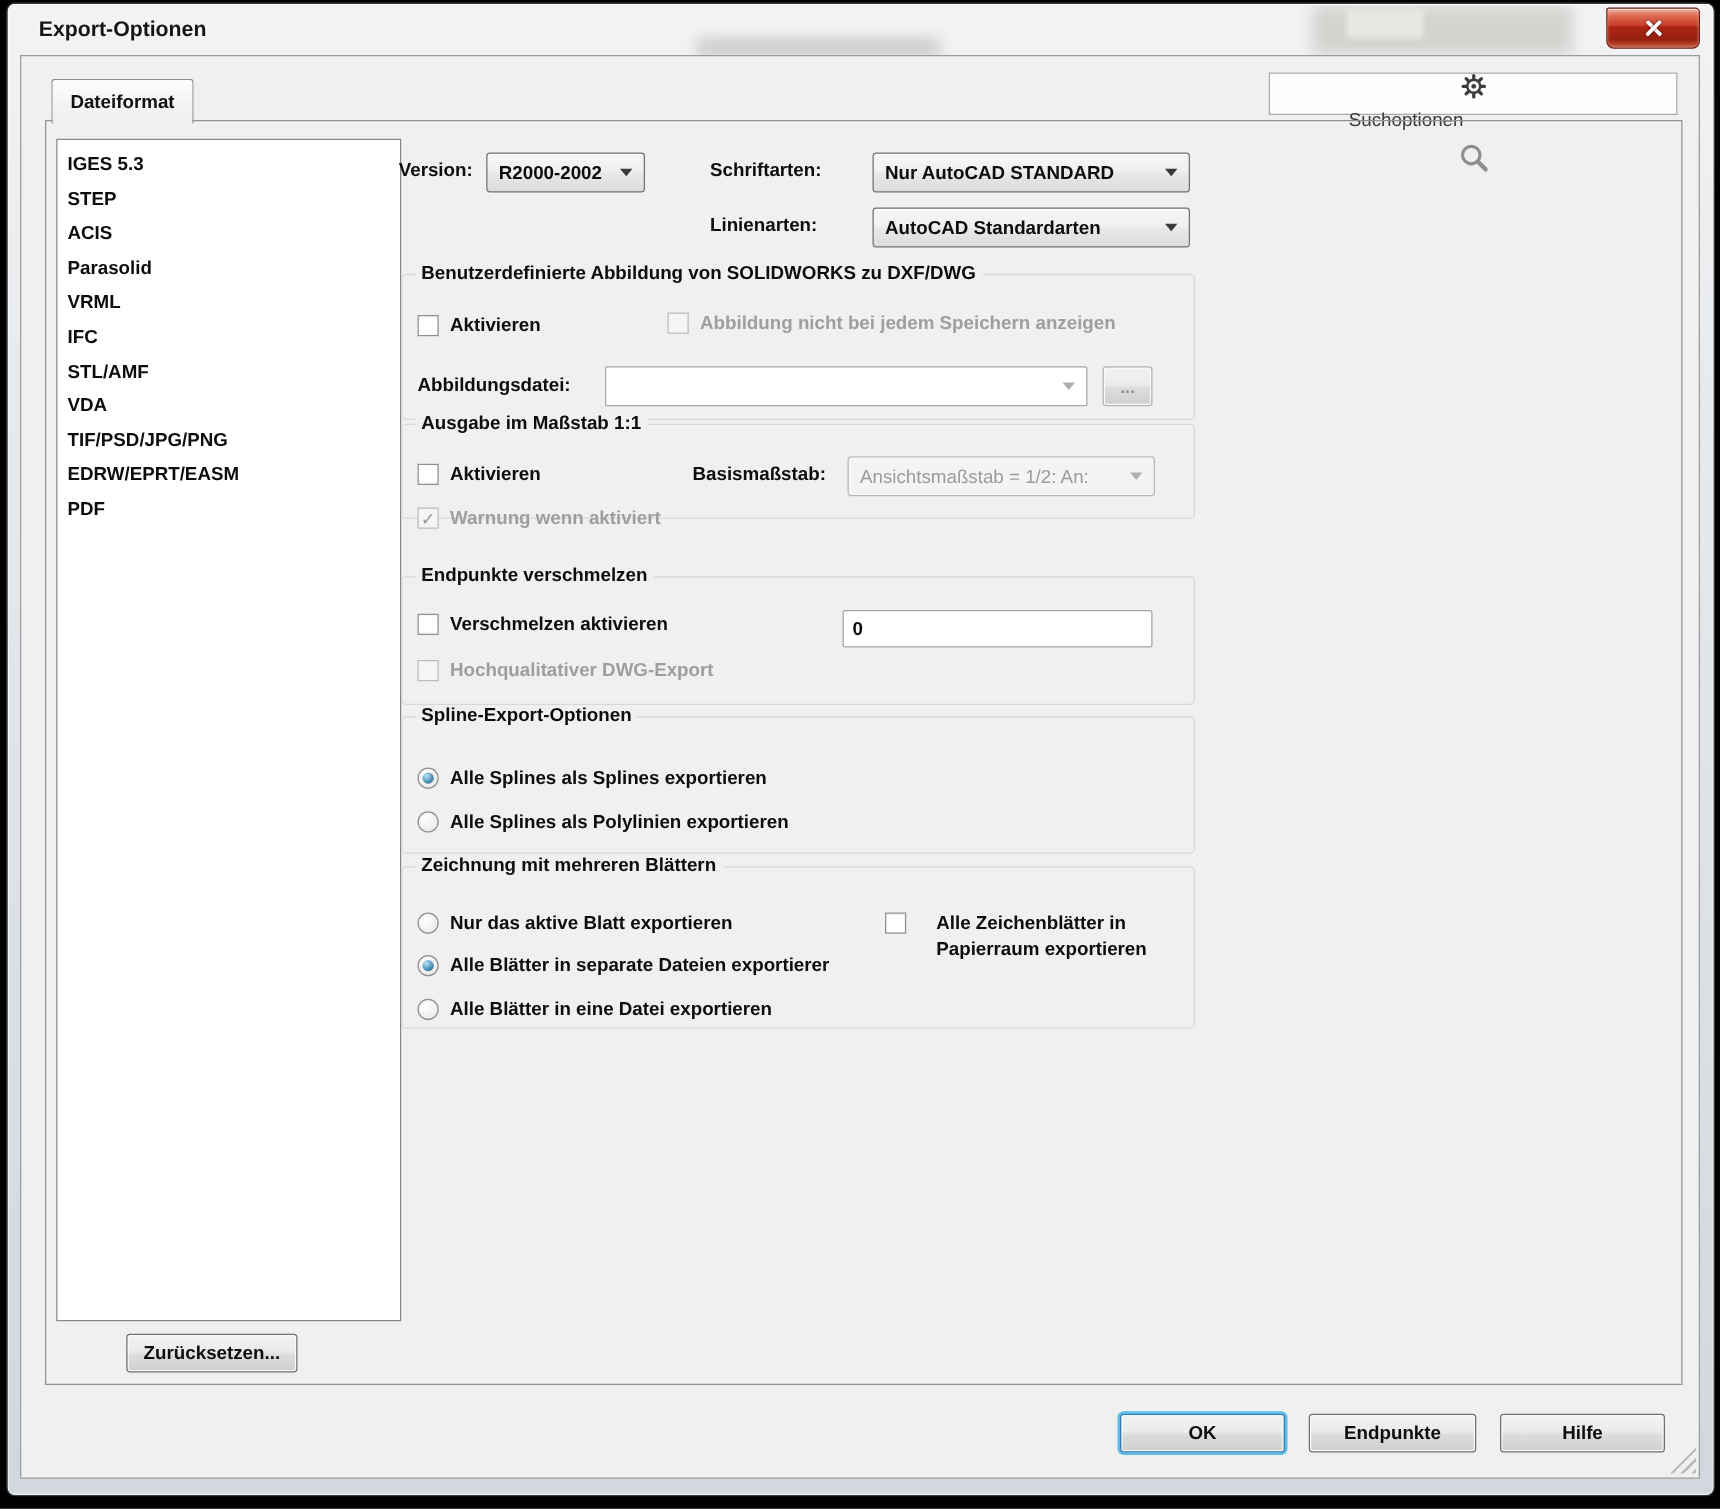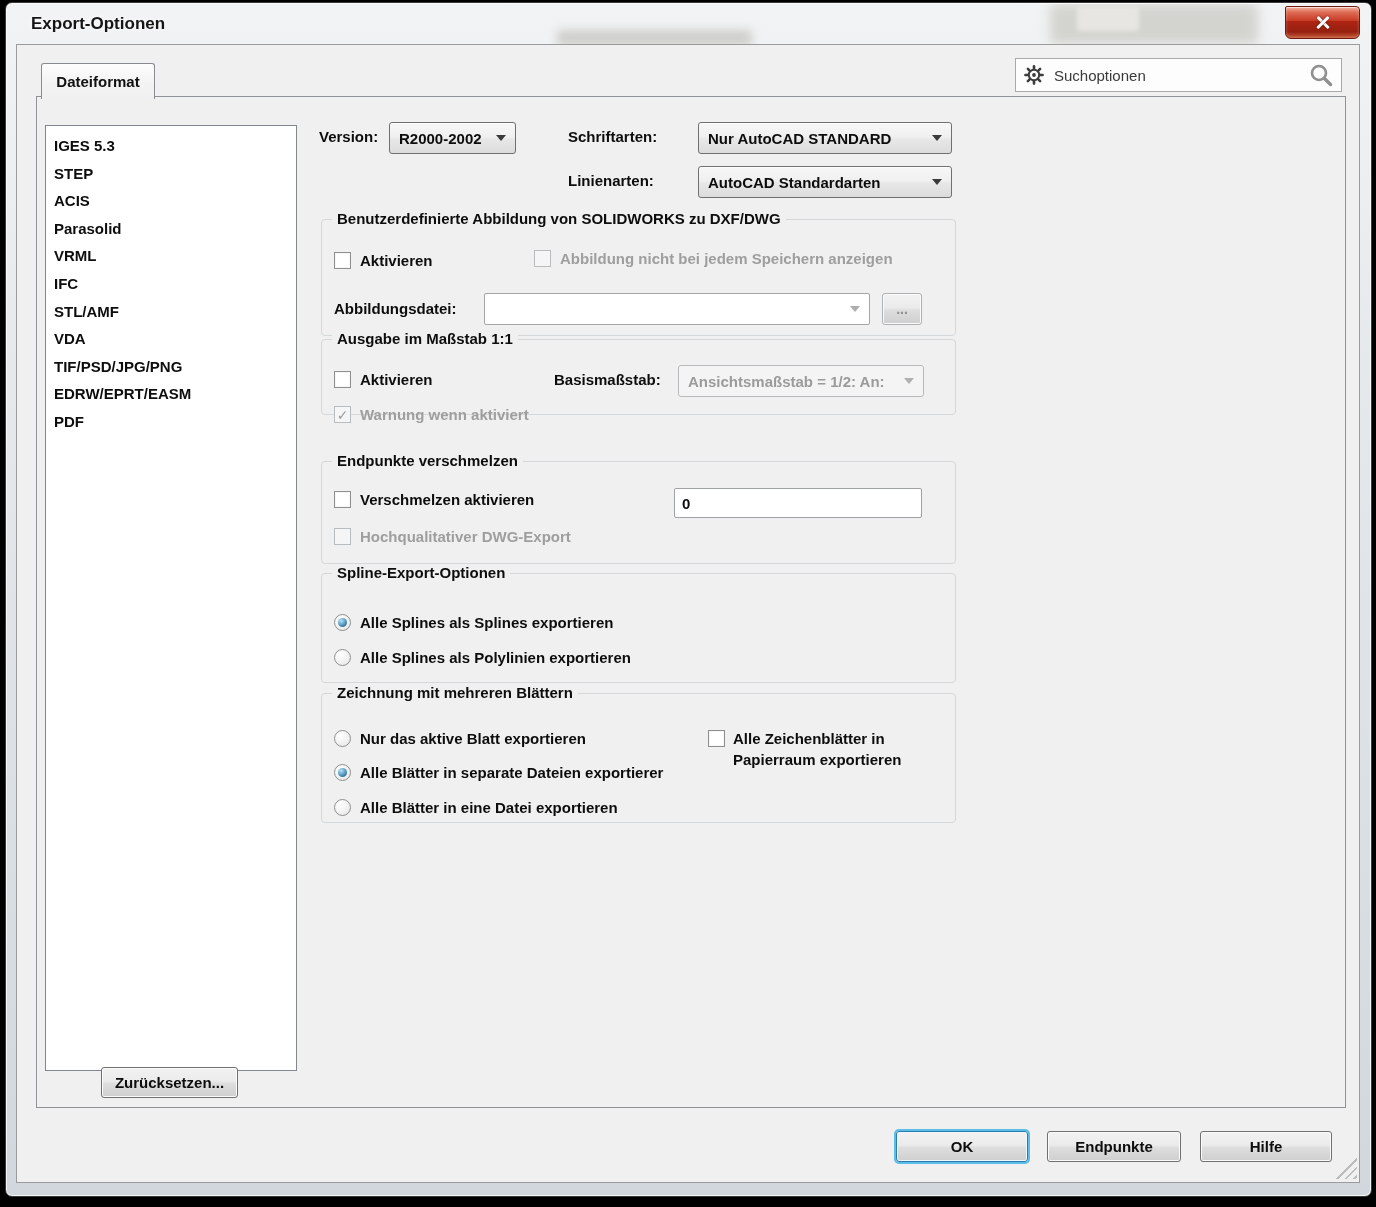--- a/index.html
+++ b/index.html
@@ -51,30 +51,30 @@
   .tab{
     position:absolute;left:24px;top:18px;width:112px;height:35px;z-index:2;
     background:linear-gradient(180deg,#fdfdfd,#f3f3f3 55%,#f0f0f0);
     border:1px solid #898c91;border-bottom:none;border-radius:3px 3px 0 0;
     display:flex;align-items:center;justify-content:center;
     font-size:15px;font-weight:bold;color:#111;
   }
   
   .searchbox{
     position:absolute;left:998px;top:13px;width:327px;height:34px;box-sizing:border-box;
-    background:#fdfdfd;border:1px solid #a9a9a9;display:flex;align-items:center;padding:0 8px;gap:8px;
+    background:#fdfdfd;border:1px solid #a9a9a9;display:flex;align-items:center;padding:0 8px;gap:8px;flex-direction:column;
   }
   .searchbox input{
     flex:1;border:none;outline:none;background:transparent;font-family:inherit;
     font-size:15px;color:#3a3a3a;min-width:0;
   }
   .searchbox input::placeholder{color:#3a3a3a;opacity:1;}
   
   .listbox{
-    position:absolute;left:28px;top:80px;width:252px;height:946px;box-sizing:border-box;
+    position:absolute;left:28px;top:66px;width:276px;height:946px;box-sizing:border-box;
     background:#fff;border:1px solid #82878f;padding-top:6px;overflow:hidden;
   }
   .list-item{
     height:27.6px;line-height:27.6px;padding-left:8px;font-size:15px;font-weight:bold;color:#0d0d0d;
     white-space:nowrap;position:relative;cursor:default;
   }
   .list-item .hl{padding:2px 5px;margin-left:-5px;}
   .list-item.selected .hl{background:#ebebeb;outline:3px solid #cf1010;}
   
   .group{
@@ -108,21 +108,21 @@
   .combo{
     position:absolute;box-sizing:border-box;height:32px;
     background:linear-gradient(180deg,#f7f7f7,#f0f0f0 45%,#e7e7e7 55%,#dcdcdc);
     border:1px solid #707070;border-radius:3px;
     display:flex;align-items:center;justify-content:space-between;padding:0 9px;
     font-size:15px;font-weight:bold;color:#0d0d0d;box-shadow:inset 0 1px 0 #fdfdfd;
     white-space:nowrap;overflow:hidden;
   }
   .combo .arr{width:0;height:0;border-left:5px solid transparent;border-right:5px solid transparent;
     border-top:6px solid #3a3a3a;flex:none;margin-left:8px;}
-  .combo.dis{background:#f4f4f4;border-color:#b6babd;color:#9b9b9b;font-weight:bold;box-shadow:none;}
+  .combo.dis{background:#f4f4f4;border-color:#b6babd;color:#9b9b9b;font-weight:normal;box-shadow:none;}
   .combo.dis .arr{border-top-color:#b0b0b0;}
   .combo.empty{background:#fff;border-color:#a6a6a6;border-radius:2px;box-shadow:none;}
   .combo.empty .arr{border-top-color:#aeaeae;}
   .tinput{
     position:absolute;box-sizing:border-box;height:30px;background:#fff;border:1px solid #9fa3a6;
     border-radius:2px;font-family:inherit;font-size:15px;font-weight:bold;color:#0d0d0d;padding:0 7px;outline:none;
   }
   .w7btn{
     position:absolute;box-sizing:border-box;height:31px;
     background:linear-gradient(180deg,#f2f2f2,#ebebeb 45%,#dddddd 55%,#cfcfcf);
@@ -303,21 +303,21 @@
     <div class="row" style="left:12px;top:70px">
       <span class="rb on">
           <span class="dot"></span>
         </span>
       <span class="lbl">Alle Blätter in separate Dateien exportierer</span>
     </div>
     <div class="row" style="left:12px;top:105px">
       <span class="rb"></span>
       <span class="lbl">Alle Blätter in eine Datei exportieren</span>
     </div>
-    <div style="position:absolute;left:386px;top:34px;display:flex;gap:8px;align-items:flex-start;">
+    <div style="position:absolute;left:386px;top:34px;display:flex;gap:24px;align-items:flex-start;">
       <span class="cb" style="margin-top:2px"></span>
       <span class="label2">Alle Zeichenblätter in Papierraum exportieren</span>
     </div>
   </div>
 
   <div class="w7btn" style="left:84px;top:1022px;width:137px">Zurücksetzen...</div>
 
   <div class="w7btn default" style="left:879px;top:1086px;width:132px">OK</div>
   <div class="w7btn" style="left:1030px;top:1086px;width:134px">Endpunkte</div>
   <div class="w7btn" style="left:1183px;top:1086px;width:132px">Hilfe</div>

